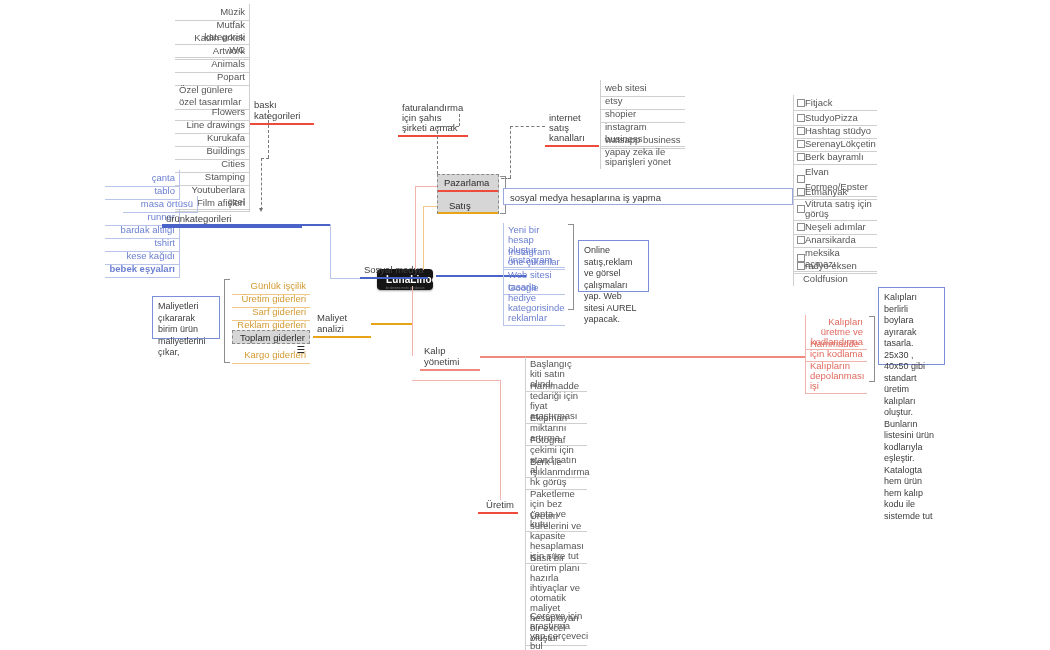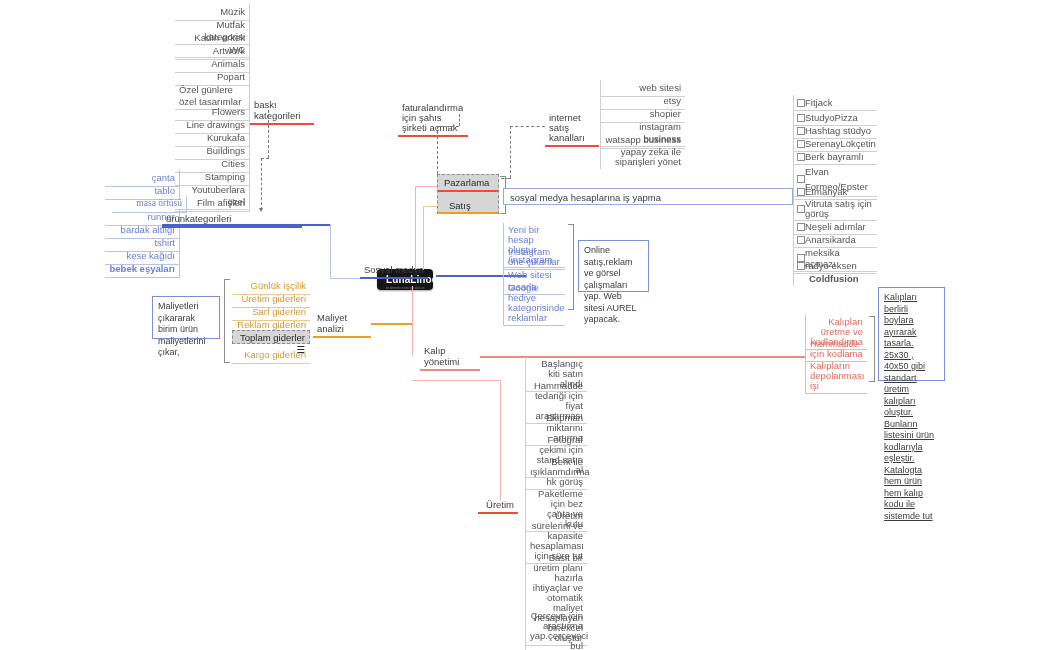--- a/index.html
+++ b/index.html
@@ -19,21 +19,21 @@
     font-size:9.5px;
     line-height:11.5px;
     color:#555555;
     padding:2px 4px 2px 4px;
     box-sizing:border-box;
   }
   .leaf.ul-gray{border-bottom:1px solid #cfcfcf;}
   .leaf.ul-blue{border-bottom:1px solid #b9c4ea;}
   .leaf.ul-orange{border-bottom:1px solid #f0c98a;}
   .leaf.ul-red{border-bottom:1px solid #f3b3ad;}
-  .leaf.lb-gray{border-left:1px solid #cfcfcf;text-align:right;}
+  .leaf.lb-gray{border-left:1px solid #cfcfcf;}
   .leaf.lb-blue{border-left:1px solid #b9c4ea;}
   .leaf.lb-red{border-left:1px solid #f3b3ad;}
   .leaf.rb-gray{border-right:1px solid #cfcfcf;}
   .leaf.rb-blue{border-right:1px solid #b9c4ea;}
   .ta-r{text-align:right;}
   .ta-l{text-align:left;}
   .blue-txt{color:#6b7fd0;}
   .red-txt{color:#e06a5f;}
   .orange-txt{color:#d39a33;}
 
@@ -183,21 +183,21 @@
   <div class="dash-h" style="left:261px;top:158px;width:8px;"></div>
   <div class="dash-v" style="left:261px;top:158px;height:52px;"></div>
   <div class="arrow-d" style="left:259px;top:208px;"></div>
 
   <div class="n" style="left:105px;top:170px;width:75px;">
     <div class="leaf ul-blue rb-blue ta-r blue-txt">çanta</div>
   </div>
   <div class="n" style="left:105px;top:183px;width:75px;">
     <div class="leaf ul-blue rb-blue ta-r blue-txt">tablo</div>
   </div>
-  <div class="n" style="left:112px;top:196px;width:75px;font-family:Liberation Serif, serif;">
+  <div class="n" style="left:123px;top:196px;width:75px;">
     <div class="leaf ul-blue rb-blue ta-r blue-txt">masa örtüsü</div>
   </div>
   <div class="n" style="left:105px;top:209px;width:75px;">
     <div class="leaf ul-blue rb-blue ta-r blue-txt">runner</div>
   </div>
   <div class="n" style="left:105px;top:222px;width:75px;">
     <div class="leaf ul-blue rb-blue ta-r blue-txt">bardak altlığı</div>
   </div>
   <div class="n" style="left:105px;top:235px;width:75px;">
     <div class="leaf ul-blue rb-blue ta-r blue-txt">tshirt</div>
@@ -331,21 +331,21 @@
         <span class="lbl">meksika açmazı</span>
       </div>
   </div>
   <div class="n" style="left:793px;top:258px;width:84px;">
     <div class="cbrow">
         <span class="box"></span>
         <span class="lbl">radyo eksen</span>
       </div>
   </div>
   <div class="n" style="left:793px;top:271px;width:84px;">
-    <div class="cbrow nb" style="padding-left:15px;font-weight:bold;">
+    <div class="cbrow nb" style="padding-left:9px;">
         <span class="lbl">Coldfusion</span>
       </div>
   </div>
 
   <div class="ln v blue" style="left:793px;top:196px;height:1px;width:1px;"></div>
 
   <div class="n blabel u-blue" style="left:360px;top:263px;width:68px;">Sosyal medya</div>
   <div class="ln h dk-blue" style="left:436px;top:275px;width:90px;height:2px;"></div>
 
   <div class="n" style="left:503px;top:223px;width:62px;">
@@ -401,21 +401,21 @@
   </div>
   <div class="n" style="left:805px;top:337px;width:62px;">
     <div class="leaf ul-red lb-red ta-l red-txt" style="line-height:10px;">Hammadde için kodlama</div>
   </div>
   <div class="n" style="left:805px;top:359px;width:62px;">
     <div class="leaf ul-red lb-red ta-l red-txt" style="line-height:10px;">Kalıpların depolanması işi</div>
   </div>
 
   <div class="brk right" style="left:869px;top:316px;width:5px;height:64px;"></div>
 
-  <div class="n tbox" style="left:878px;top:287px;width:67px;height:94px;text-decoration:underline;">Kalıpları berlirli boylara ayırarak tasarla. 25x30 , 40x50 gibi standart üretim kalıpları oluştur. Bunların listesini ürün kodlarıyla eşleştir. Katalogta hem ürün hem kalıp kodu ile sistemde tut</div>
+  <div class="n tbox" style="left:878px;top:287px;width:67px;height:78px;">Kalıpları berlirli boylara ayırarak tasarla. 25x30 , 40x50 gibi standart üretim kalıpları oluştur. Bunların listesini ürün kodlarıyla eşleştir. Katalogta hem ürün hem kalıp kodu ile sistemde tut</div>
 
   <div class="n blabel" style="left:478px;top:498px;width:40px;border-bottom:2px solid #ef4b3c;text-align:right;">Üretim</div>
   <div class="ln v red" style="left:500px;top:380px;height:120px;"></div>
   <div class="ln h red" style="left:412px;top:380px;width:88px;"></div>
 
   <div class="n" style="left:525px;top:357px;width:62px;">
     <div class="leaf ul-gray lb-gray ta-l" style="line-height:10px;">Başlangıç kiti satın alındı</div>
   </div>
   <div class="n" style="left:525px;top:379px;width:62px;">
     <div class="leaf ul-gray lb-gray ta-l" style="line-height:10px;">Hammadde tedariği için fiyat araştırması</div>

